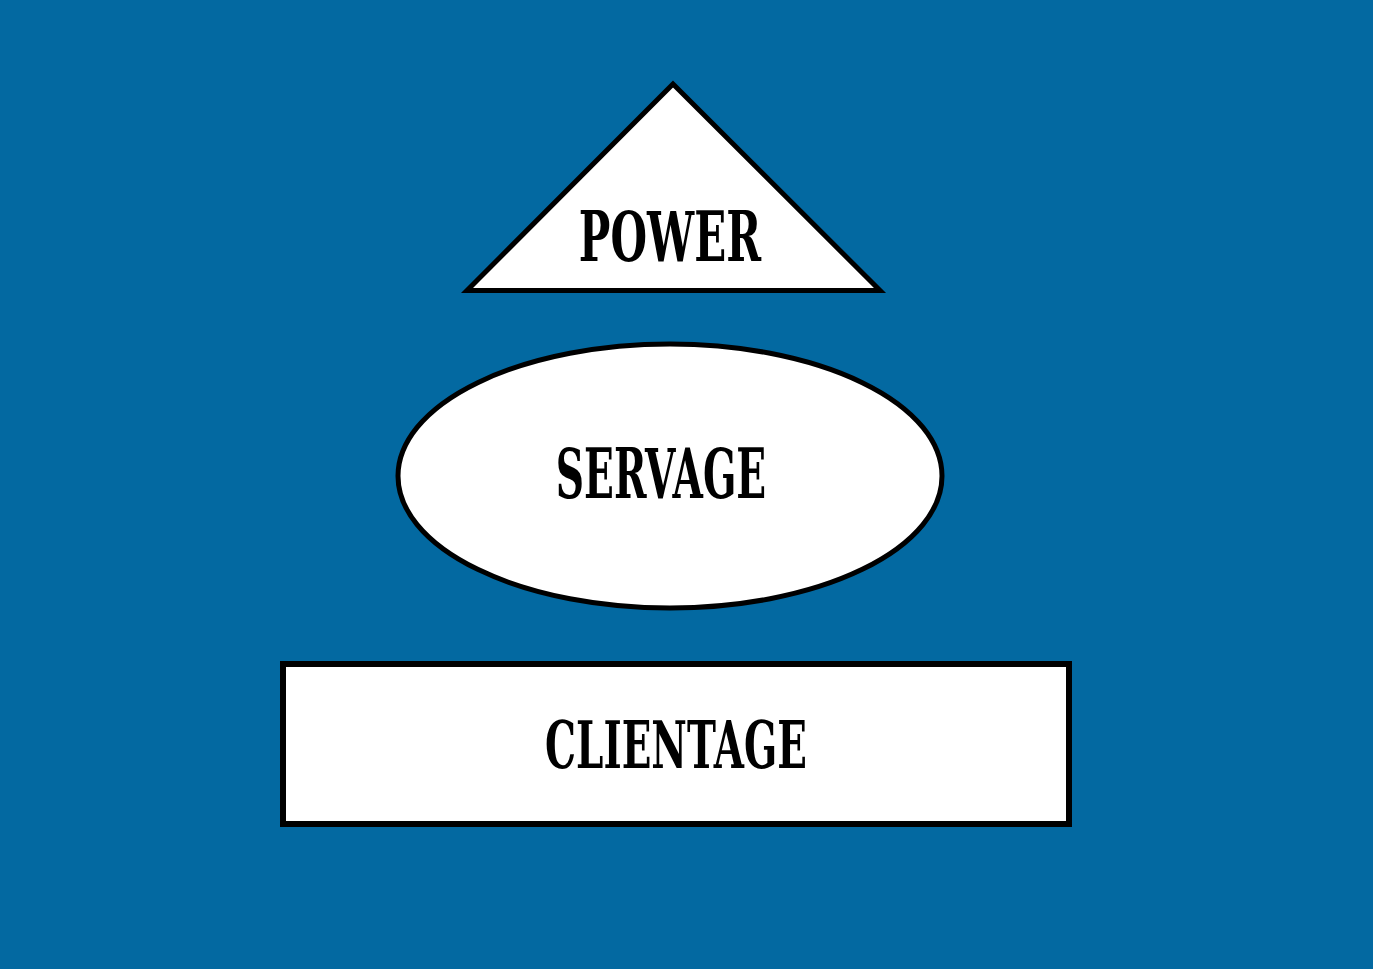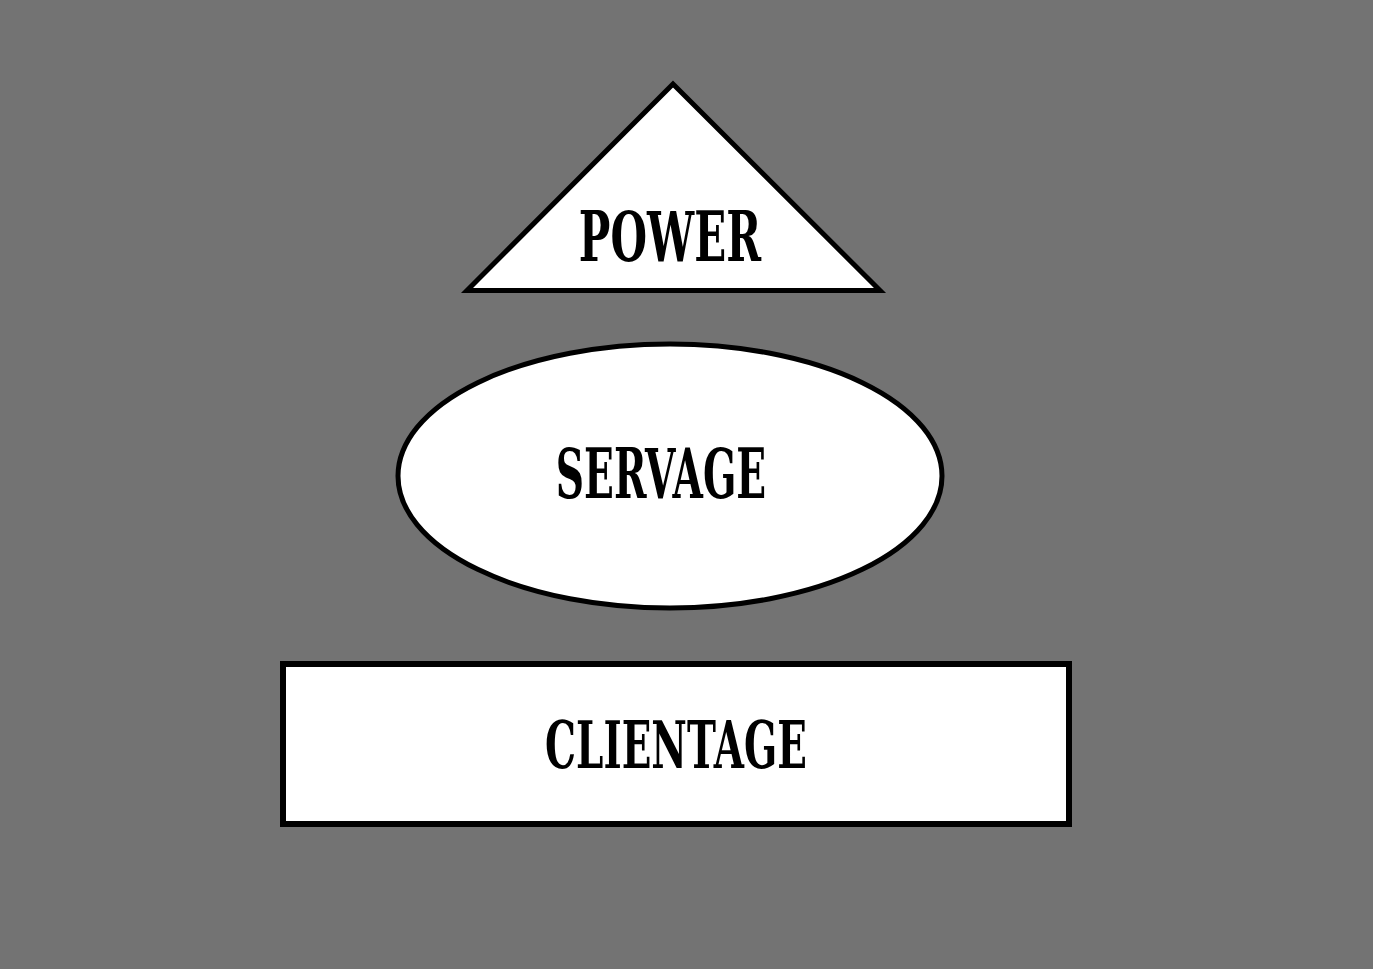--- a/index.html
+++ b/index.html
@@ -4,21 +4,21 @@
 <style>
   html, body {
     margin: 0;
     padding: 0;
     background: #ffffff;
   }
   .canvas {
     position: relative;
     width: 1373px;
     height: 969px;
-    background: #737373;
+    background: #0369a1;
     overflow: hidden;
   }
   .shapes-layer {
     position: absolute;
     left: 0;
     top: 0;
     display: block;
   }
   .shape {
     fill: #ffffff;

